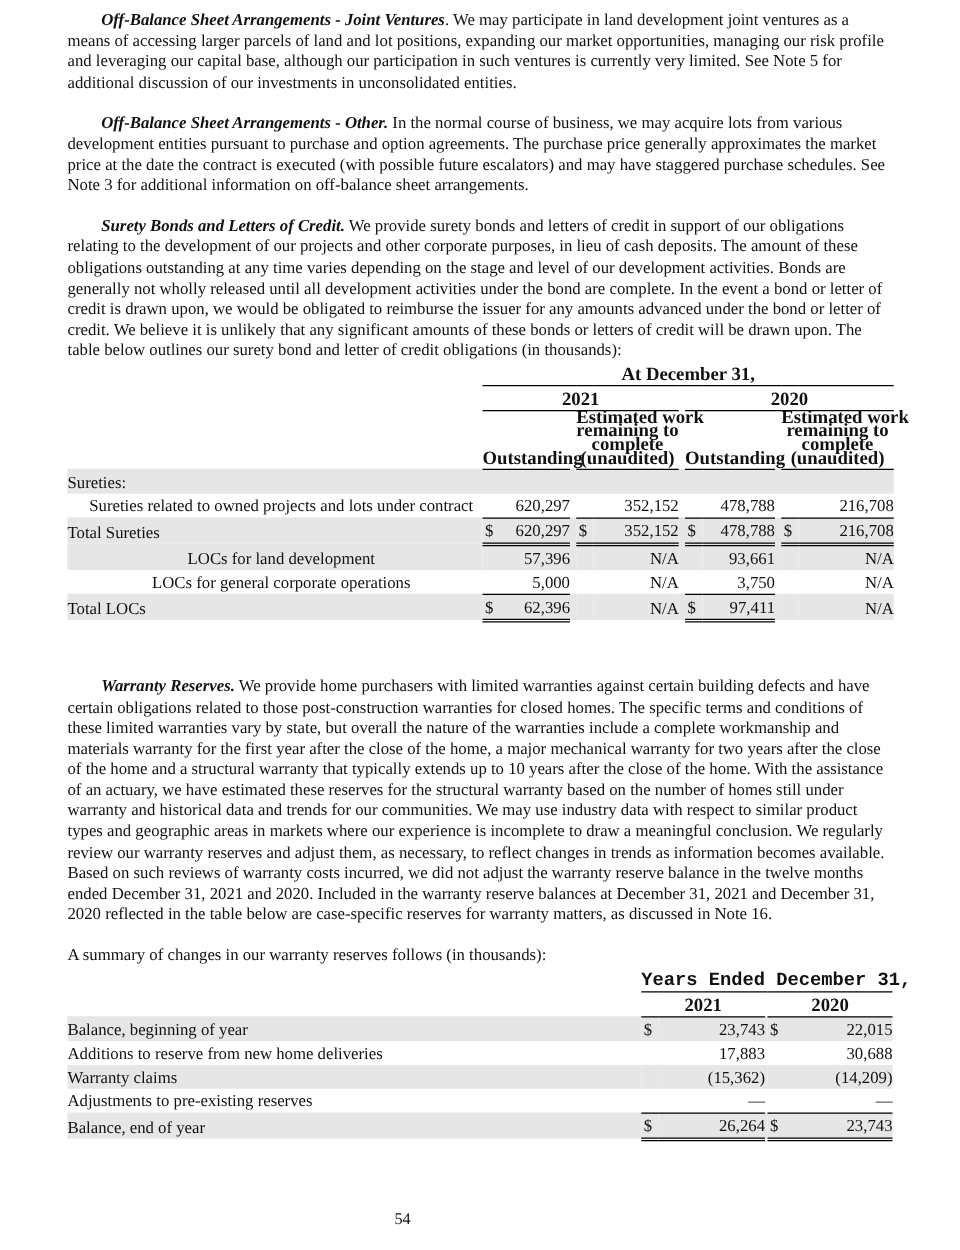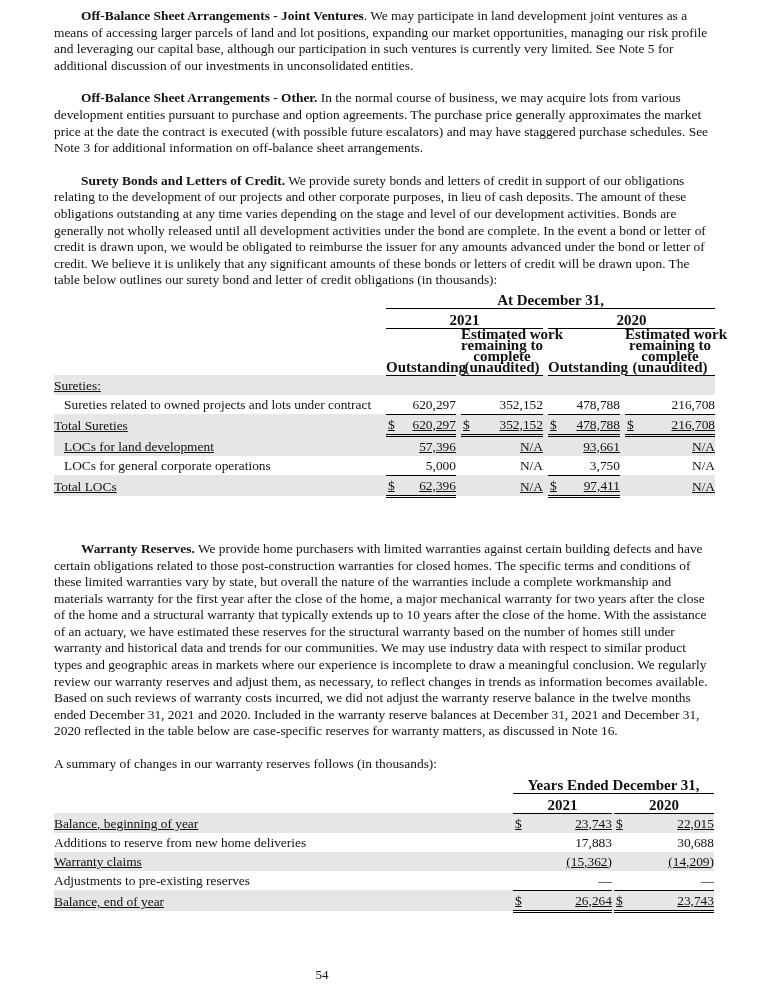--- a/index.html
+++ b/index.html
@@ -1,29 +1,29 @@
 <!DOCTYPE html>
 <html><head>
 <meta charset="utf-8">
 <style>
   html, body { margin: 0; padding: 0; background: #ffffff; }
   body { width: 768px; height: 1000px; position: relative; overflow: hidden;
          font-family: "Liberation Serif", "DejaVu Serif", serif; color: #111; font-size: 13.4px; }
   .page { position: absolute; left: 54px; top: 8px; width: 660px; }
   p.para { margin: 0; line-height: 16.6px; text-align: left; }
-  p.para .lead { font-weight: bold; }
+  p.para .lead { font-weight: bold; font-style: italic; }
   p.indent { text-indent: 27px; }
   .gap { height: 16px; }
   .tbl { width: 660px; border-collapse: collapse; table-layout: fixed; }
   .tbl td { padding: 0; height: 19px; line-height: 19px; white-space: nowrap; vertical-align: bottom; }
   .hdr td { font-family: "Liberation Serif", serif; font-weight: bold; font-size: 15px; text-align: center; }
-  .shade td { background: #e6e6e6; text-decoration: underline; }
+  .shade td { background: #e6e6e6; }
   .num { text-align: right; }
   .dol { text-align: left; padding-left: 2px !important; }
-  .ind { padding-left: 10px !important; }
+  .ind { padding-left: 10px !important; text-align: center; }
   .ul-b { border-bottom: 1.5px solid #000; }
   .ul-d { border-bottom: 3px double #000; }
   .pageno { position: absolute; top: 967px; left: 0; width: 644px; text-align: center; font-size: 13px; }
 </style>
 </head>
 <body>
 
 <div class="page">
 
   <p class="para indent"><span class="lead">Off-Balance Sheet Arrangements - Joint Ventures</span><span>. We may participate in land development joint ventures as a means of accessing larger parcels of land and lot positions, expanding our market opportunities, managing our risk profile and leveraging our capital base, although our participation in such ventures is currently very limited. See Note 5 for additional discussion of our investments in unconsolidated entities.</span></p>
@@ -175,21 +175,21 @@
       <col style="width:459px">
         <col style="width:14px">
         <col style="width:85px">
         <col style="width:2px">
       <col style="width:14px">
         <col style="width:86px">
     </colgroup>
     <tbody>
         <tr class="hdr">
       <td></td>
-      <td colspan="5" class="ul-b" style="height:16px;line-height:16px;">Years Ended December 31,</td>
+      <td colspan="5" class="ul-b" style="height:16px;line-height:16px;font-family:Liberation Mono, monospace;">Years Ended December 31,</td>
     </tr>
     <tr class="hdr">
       <td></td>
       <td colspan="2" class="ul-b" style="height:16px;line-height:16px;">2021</td>
       <td></td>
       <td colspan="2" class="ul-b" style="height:16px;line-height:16px;">2020</td>
     </tr>
 
     <tr class="shade">
       <td>Balance, beginning of year</td>

